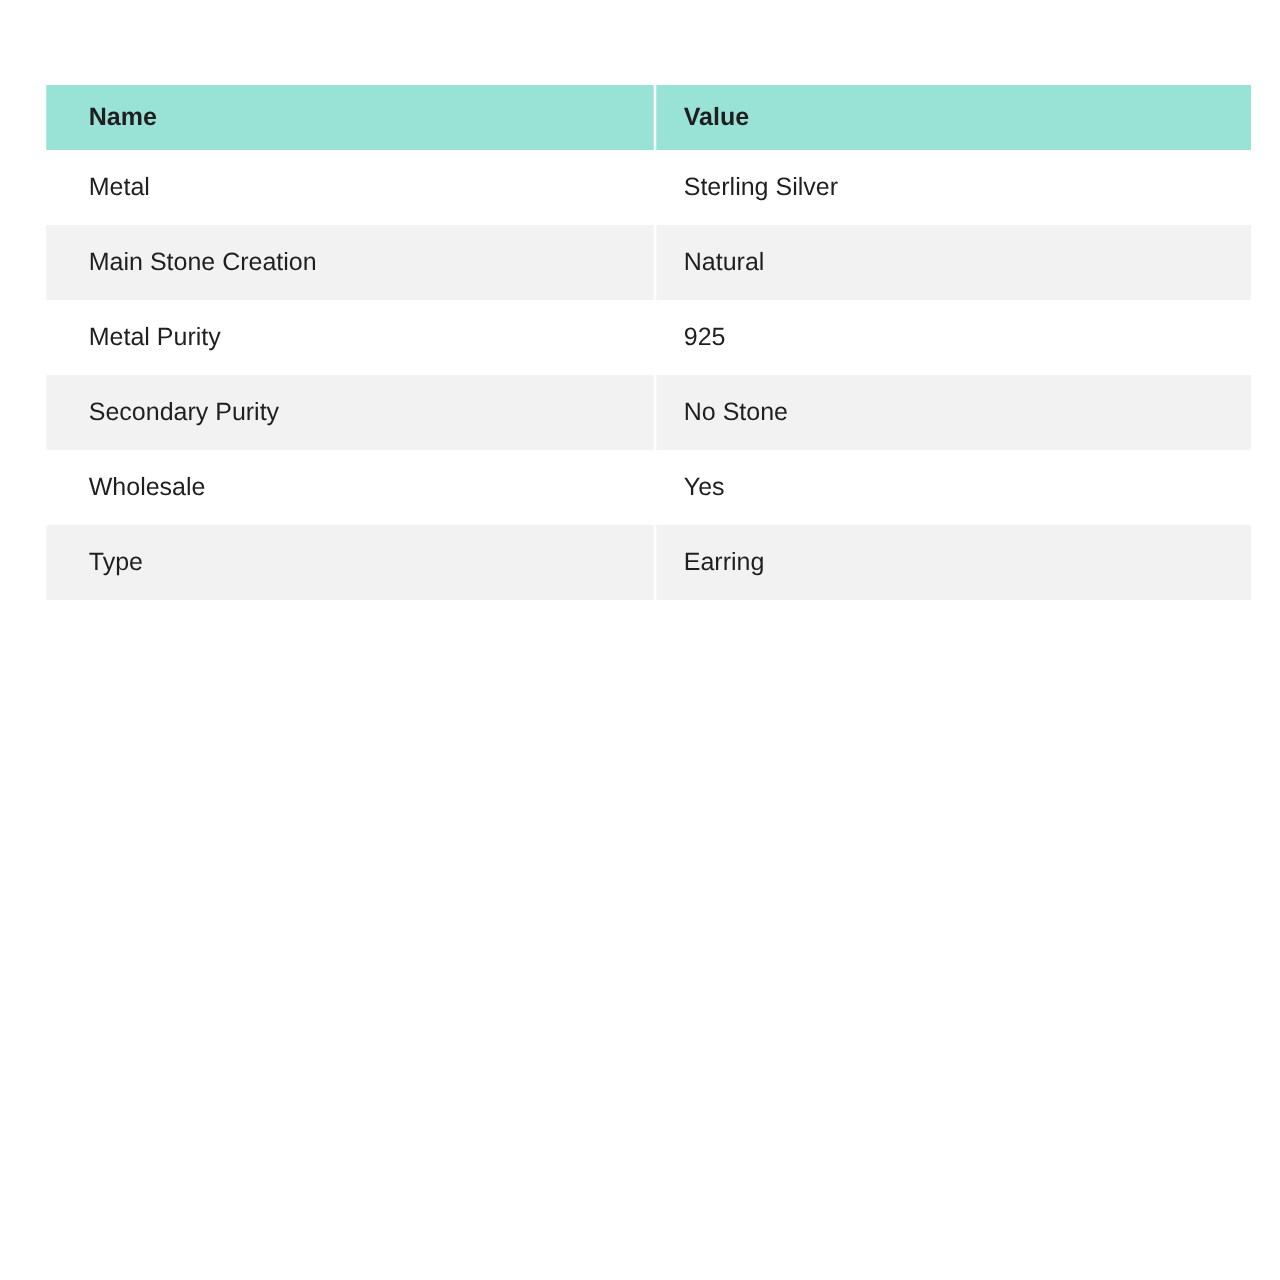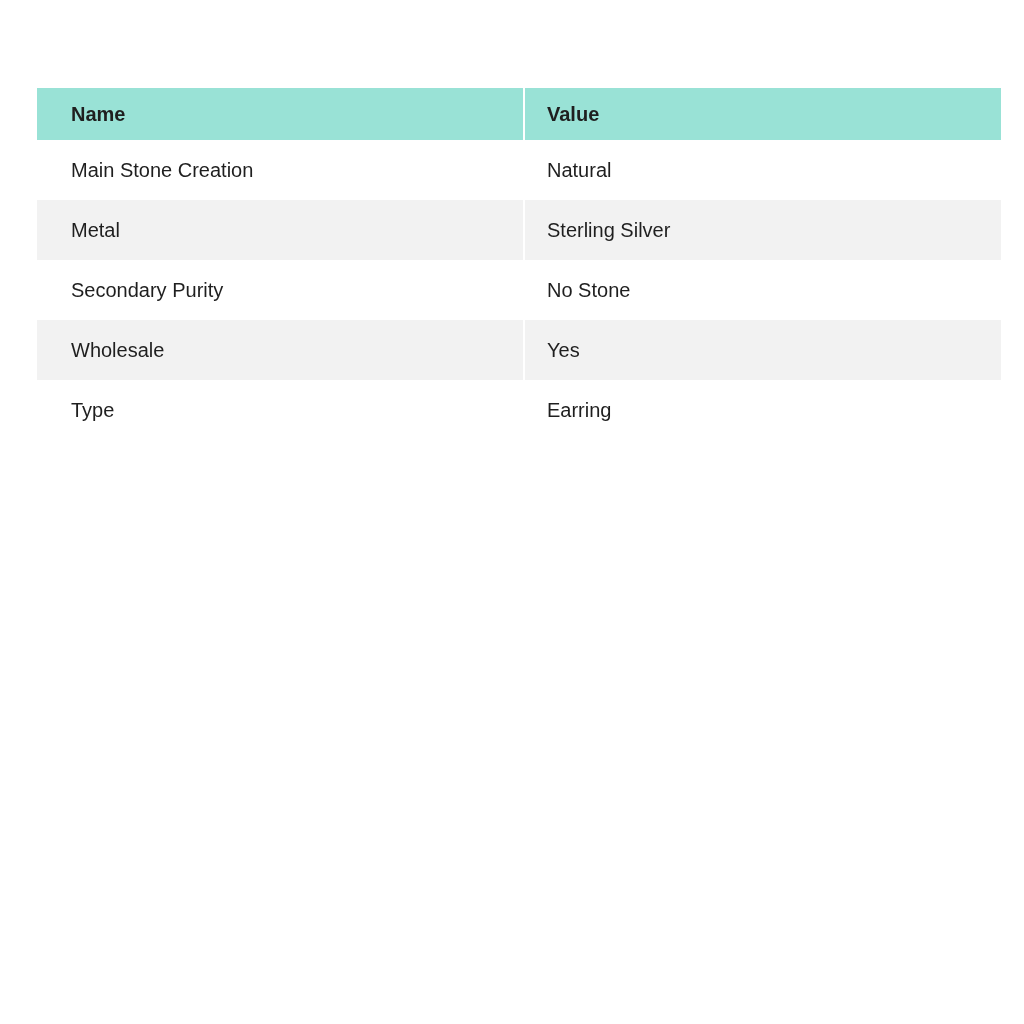--- a/index.html
+++ b/index.html
@@ -14,21 +14,21 @@
   .page {
     position: relative;
     width: 1024px;
     height: 1024px;
     background: #ffffff;
     overflow: hidden;
   }
   .table-wrap {
     position: absolute;
     left: 37px;
-    top: 88px;
+    top: 68px;
     width: 964px;
   }
   table.attributes {
     border-collapse: collapse;
     width: 100%;
     table-layout: fixed;
   }
   table.attributes th,
   table.attributes td {
     font-size: 20px;
@@ -75,26 +75,30 @@
         <col>
       </colgroup>
       <thead>
         <tr>
           <th class="col-name">Name</th>
           <th class="col-value">Value</th>
         </tr>
       </thead>
       <tbody>
         <tr>
+          <td class="col-name">Metal</td>
+          <td class="col-value">Sterling Silver</td>
+        </tr>
+        <tr>
           <td class="col-name">Main Stone Creation</td>
           <td class="col-value">Natural</td>
         </tr>
         <tr>
-          <td class="col-name">Metal</td>
-          <td class="col-value">Sterling Silver</td>
+          <td class="col-name">Metal Purity</td>
+          <td class="col-value">925</td>
         </tr>
         <tr>
           <td class="col-name">Secondary Purity</td>
           <td class="col-value">No Stone</td>
         </tr>
         <tr>
           <td class="col-name">Wholesale</td>
           <td class="col-value">Yes</td>
         </tr>
         <tr>

